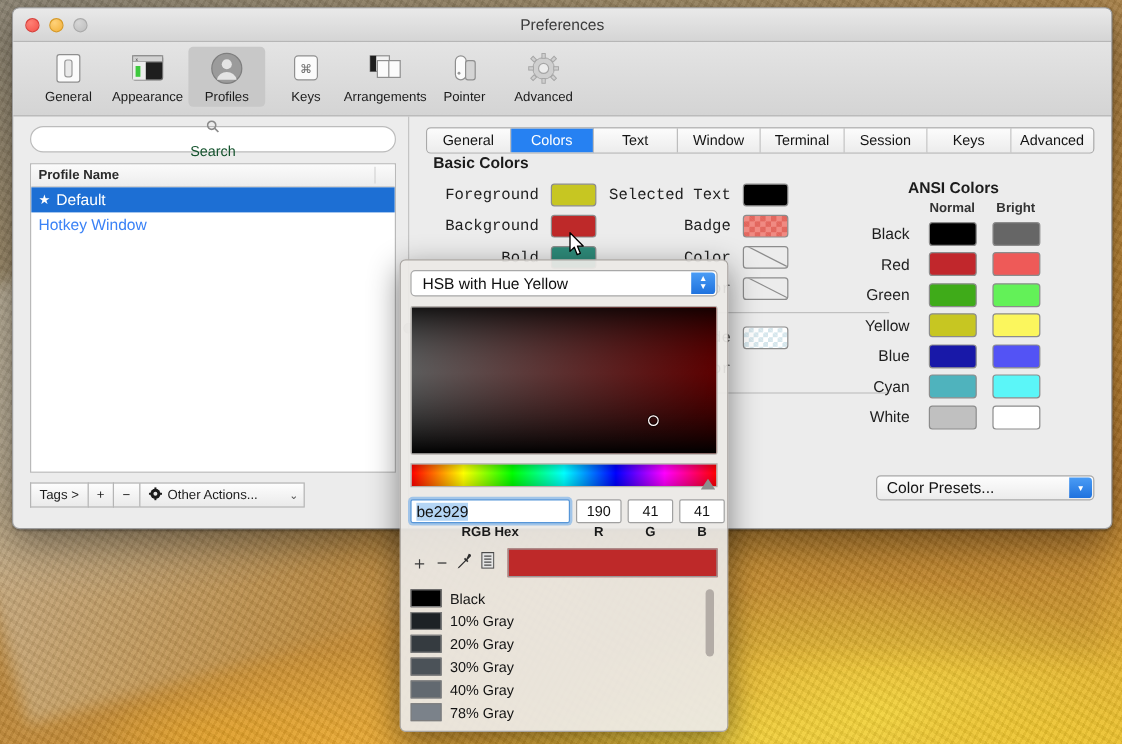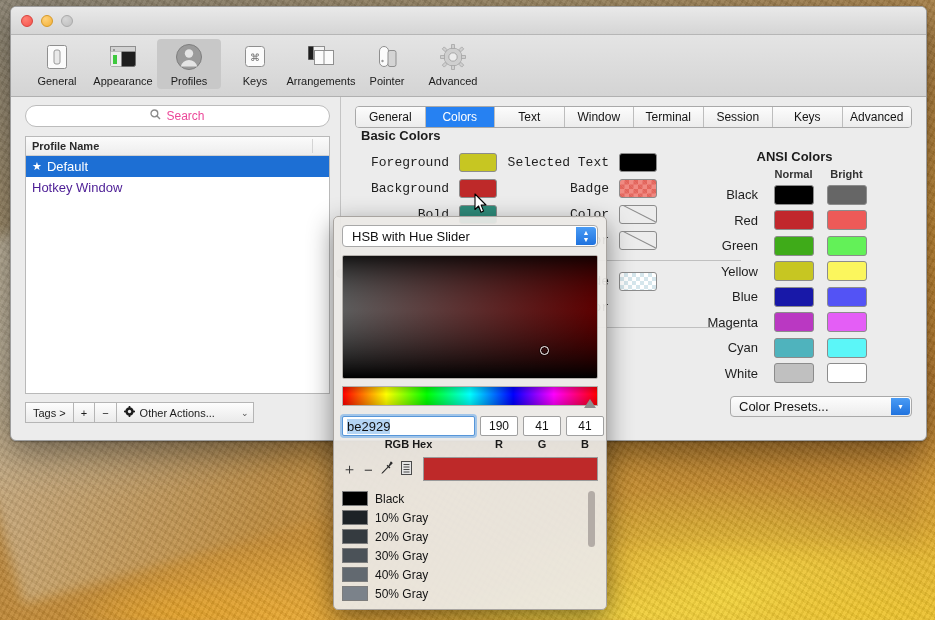--- a/index.html
+++ b/index.html
@@ -89,32 +89,32 @@
     width: 330px; padding: 8px 10px 0 14px; position: relative;
     border-right: 1px solid #c4c4c4;
   }
   .drag-dot {
     position: absolute; right: -5px; top: 50%; width: 9px; height: 9px;
     border-radius: 50%; background: #b8b8b8; border: 1px solid #a7a7a7;
   }
   #search-box {
     height: 22px; background: #fff; border: 1px solid #bcbcbc; border-radius: 11px;
     display: flex; align-items: center; justify-content: center; gap: 5px;
-    font-size: 12px; color: #ec4899; margin-bottom: 9px;
+    font-size: 12px; color: #14532d; margin-bottom: 9px; flex-direction: column;
   }
   #profile-table {
     height: 258px; background: #fff; border: 1px solid #b9b9b9; overflow: hidden;
   }
   .pt-header {
     height: 19px; background: linear-gradient(#fbfbfb, #ededed);
     border-bottom: 1px solid #cfcfcf; display: flex; align-items: center;
     font-size: 11px; font-weight: bold; color: #2a2a2a; padding-left: 6px; position: relative;
   }
   .pt-header .divider { position: absolute; right: 16px; top: 2px; bottom: 2px; width: 1px; background: #d4d4d4; }
-  .pt-row { height: 21px; display: flex; align-items: center; padding-left: 6px; font-size: 13px; color: #4c1d95; }
+  .pt-row { height: 21px; display: flex; align-items: center; padding-left: 6px; font-size: 13px; color: #3b82f6; }
   .pt-row.selected { background: #1d6fd4; color: #fff; }
   .pt-star { margin-right: 5px; font-size: 11px; }
   #bottom-bar { margin-top: 8px; display: flex; align-items: stretch; height: 21px; }
   .bb-seg {
     background: linear-gradient(#fdfdfd, #eaeaea); border: 1px solid #b5b5b5;
     border-right: none; display: flex; align-items: center; justify-content: center;
     font-size: 11px; color: #1c1c1c; padding: 0 7px;
   }
   .bb-seg:last-child { border-right: 1px solid #b5b5b5; }
   .bb-actions { gap: 5px; padding-right: 4px; min-width: 138px; justify-content: flex-start; }
@@ -271,20 +271,21 @@
 </div>
 
 <div id="prefs-window">
 
   <div id="titlebar">
     <div class="traffic">
       <span class="light red"></span>
       <span class="light amber"></span>
       <span class="light gray"></span>
     </div>
+    <div class="title">Preferences</div>
   </div>
 
   <div id="toolbar">
     <div class="tb-item">
       <span class="tb-icon">
         <svg width="26" height="28" viewBox="0 0 26 28">
             <rect x="3.5" y="2.5" width="19" height="23" rx="2" fill="#fbfbfb" stroke="#8f8f8f"></rect>
             <rect x="10" y="7" width="6" height="14" rx="2" fill="#e9e9e9" stroke="#9a9a9a"></rect>
           </svg>
       </span>
@@ -524,29 +525,20 @@
           <div class="ansi-row">
             <span class="name">Blue</span>
             <span class="ansi-cell">
                 <span class="ansi-sw" style="background:#1818a8"></span>
               </span>
             <span class="ansi-cell">
                 <span class="ansi-sw" style="background:#5353f5"></span>
               </span>
           </div>
           <div class="ansi-row">
-            <span class="name">Magenta</span>
-            <span class="ansi-cell">
-                <span class="ansi-sw" style="background:#ba38c2"></span>
-              </span>
-            <span class="ansi-cell">
-                <span class="ansi-sw" style="background:#e45ef6"></span>
-              </span>
-          </div>
-          <div class="ansi-row">
             <span class="name">Cyan</span>
             <span class="ansi-cell">
                 <span class="ansi-sw" style="background:#4fb3bd"></span>
               </span>
             <span class="ansi-cell">
                 <span class="ansi-sw" style="background:#5bf6f8"></span>
               </span>
           </div>
           <div class="ansi-row">
             <span class="name">White</span>
@@ -564,21 +556,21 @@
         <span>Color Presets...</span>
         <span class="pop">▾</span>
       </div>
     </div>
   </div>
 </div>
 
 <div id="color-panel">
 
   <div id="picker-select">
-    <span>HSB with Hue Slider</span>
+    <span>HSB with Hue Yellow</span>
     <span class="pop">
         <span>▲</span>
         <span>▼</span>
       </span>
   </div>
 
   <div id="sb-field">
     <div class="grad2"></div>
     <div id="sb-marker"></div>
   </div>
@@ -646,21 +638,21 @@
     <div class="sw-item">
       <span class="sw-chip" style="background:#4b5258"></span>
       <span class="sw-name">30% Gray</span>
     </div>
     <div class="sw-item">
       <span class="sw-chip" style="background:#626970"></span>
       <span class="sw-name">40% Gray</span>
     </div>
     <div class="sw-item">
       <span class="sw-chip" style="background:#7b828a"></span>
-      <span class="sw-name">50% Gray</span>
+      <span class="sw-name">78% Gray</span>
     </div>
     <div id="sw-scrollbar"></div>
   </div>
 </div>
 
 <div id="cursor">
   <svg width="14" height="21" viewBox="0 0 14 21">
     <path d="M1 1 L1 16.5 L4.6 13 L7 19.2 L9.6 18.1 L7.2 12.1 L12 12 Z" fill="#fff" stroke="#000" stroke-width="1.1" stroke-linejoin="round"></path>
   </svg>
 </div>

